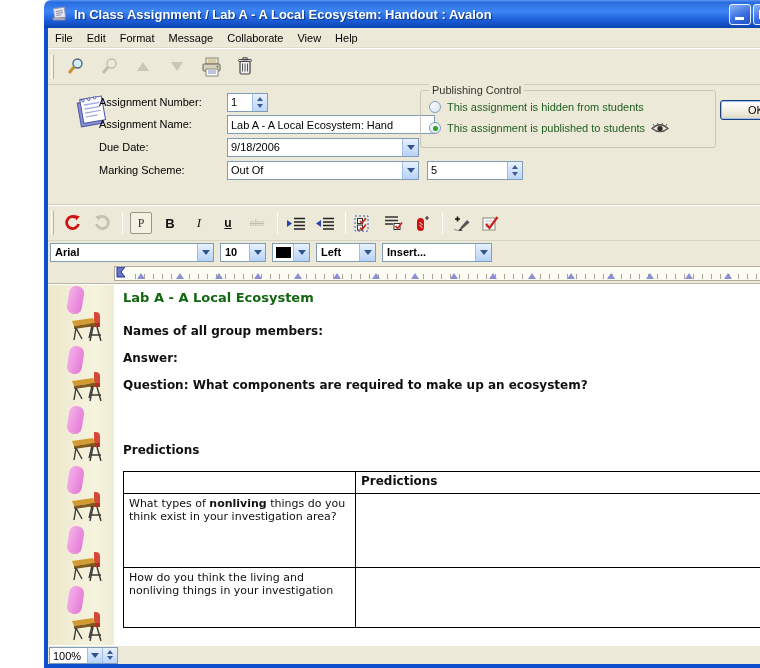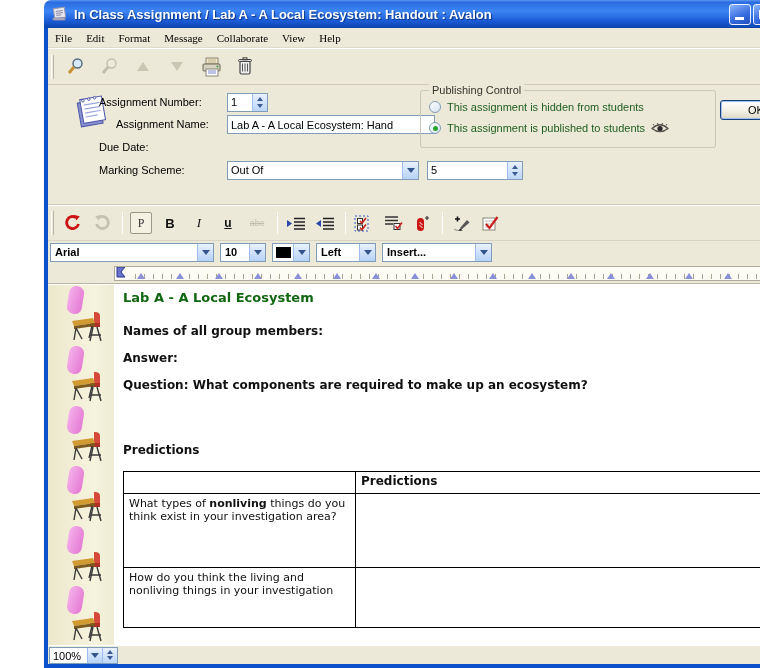--- a/index.html
+++ b/index.html
@@ -30,21 +30,21 @@
   .glyph-close{color:#fff;font-size:14px;font-weight:bold;line-height:1;}
   
   .frame{
     flex:1;display:flex;flex-direction:column;
     border-left:4px solid #0c50cc;border-right:4px solid #0c50cc;border-bottom:4px solid #0c50cc;
     background:#ece9d8;min-height:0;
   }
   
   .menubar{height:20px;flex:0 0 20px;display:flex;align-items:center;font-size:11px;color:#000;
            border-bottom:1px solid #e0dccb;}
-  .menuitem{padding:2px 7px;cursor:default;font-family:Liberation Serif, serif;}
+  .menuitem{padding:2px 7px;cursor:default;}
   
   .toolbar{height:37px;flex:0 0 37px;display:flex;align-items:center;
            border-top:1px solid #fff;border-bottom:1px solid #cfcbb8;}
   .grip{width:3px;height:24px;border-left:1px solid #fff;border-right:1px solid #bab6a4;margin:0 8px 0 3px;}
   .tbicon{width:26px;height:26px;display:flex;align-items:center;justify-content:center;margin-right:8px;}
   .tri{width:0;height:0;}
   .dis-up{border-left:6px solid transparent;border-right:6px solid transparent;border-bottom:9px solid #cac6b4;}
   .dis-down{border-left:6px solid transparent;border-right:6px solid transparent;border-top:9px solid #cac6b4;}
   
   .formpanel{height:120px;flex:0 0 120px;position:relative;font-size:11px;border-bottom:1px solid #cfcbb8;}
@@ -236,26 +236,32 @@
 
       <span class="flabel" style="left:51px;top:11px">Assignment Number:</span>
       <div class="field" style="left:179px;top:8px;width:41px">
         <span class="val">1</span>
         <span class="spinbtn">
             <i class="tri spin-up"></i>
             <i class="tri spin-down"></i>
           </span>
       </div>
 
-      <span class="flabel" style="left:68px;top:33px">Assignment Name:</span>
+      <span class="flabel" style="left:51px;top:33px">Assignment Name:</span>
       <div class="field" style="left:179px;top:30px;width:208px">
         <input type="text" value="Lab A - A Local Ecosystem: Hand" style="">
       </div>
 
       <span class="flabel" style="left:51px;top:56px">Due Date:</span>
+      <div class="field" style="left:179px;top:53px;width:192px">
+        <span class="val">9/18/2006</span>
+        <span class="combobtn">
+            <i class="chev"></i>
+          </span>
+      </div>
 
       <span class="flabel" style="left:51px;top:79px">Marking Scheme:</span>
       <div class="field" style="left:179px;top:76px;width:192px">
         <span class="val">Out Of</span>
         <span class="combobtn">
             <i class="chev"></i>
           </span>
       </div>
       <div class="field" style="left:379px;top:76px;width:96px">
         <span class="val">5</span>

